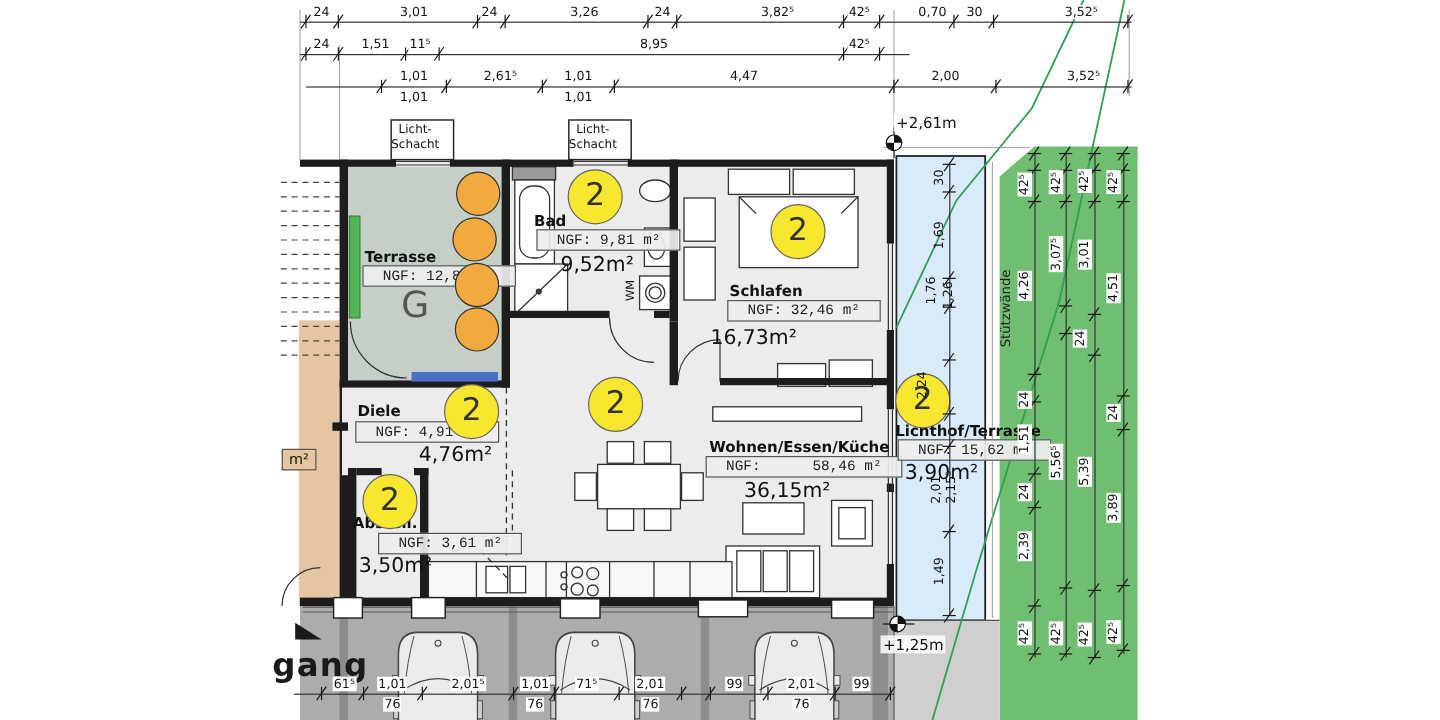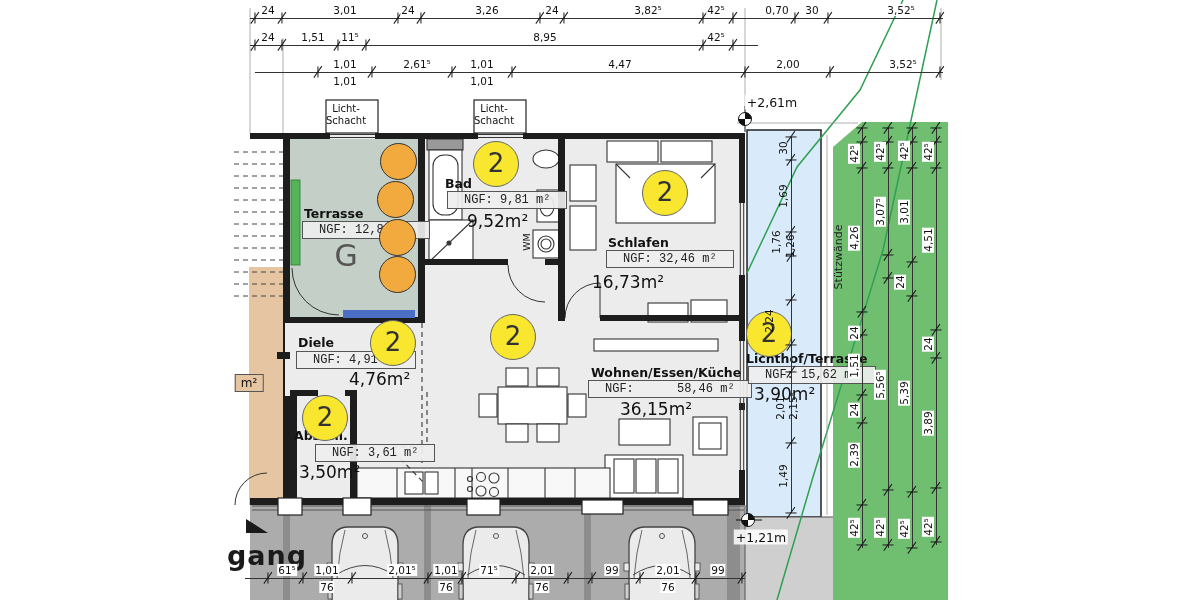--- a/index.html
+++ b/index.html
@@ -268,21 +268,21 @@
       </div>
       <div class="licht-text" style="left: 474px; top: 100px;">
         <div>Licht-</div>
         <div>Schacht</div>
       </div>
       <div class="ann ann-vsmall" style="left: 838px; top: 257px; transform: translate(-50%, -50%) rotate(-90deg);">Stützwände</div>
       <div class="ann ann-gang" style="left: 267px; top: 555px; transform: translate(-50%, -50%) rotate(0deg);">gang</div>
       <div class="ann ann-wm" style="left: 526px; top: 242px; transform: translate(-50%, -50%) rotate(-90deg);">WM</div>
       <div class="ann ann-frag" style="left: 249px; top: 383px; transform: translate(-50%, -50%) rotate(0deg);">m²</div>
       <div class="ann ann-level" style="left: 772px; top: 102px; transform: translate(-50%, -50%) rotate(0deg);">+2,61m</div>
-      <div class="ann ann-level" style="left: 761px; top: 537px; transform: translate(-50%, -50%) rotate(0deg);">+1,21m</div>
+      <div class="ann ann-level" style="left: 761px; top: 537px; transform: translate(-50%, -50%) rotate(0deg);">+1,25m</div>
       <div class="ann ann-g" style="left: 346px; top: 255px; transform: translate(-50%, -50%) rotate(0deg);">G</div>
       <div class="dim-hline" style="left: 250px; top: 18px; width: 693px;"></div>
       <div class="stub-h" style="left: 255px; top: 18px;"></div>
       <div class="tick-h" style="left: 255px; top: 18px;"></div>
       <div class="stub-h" style="left: 282px; top: 18px;"></div>
       <div class="tick-h" style="left: 282px; top: 18px;"></div>
       <div class="stub-h" style="left: 398px; top: 18px;"></div>
       <div class="tick-h" style="left: 398px; top: 18px;"></div>
       <div class="stub-h" style="left: 421px; top: 18px;"></div>
       <div class="tick-h" style="left: 421px; top: 18px;"></div>
@@ -370,21 +370,21 @@
       <div class="tick-h" style="left: 592px; top: 578px;"></div>
       <div class="stub-h" style="left: 640px; top: 578px;"></div>
       <div class="tick-h" style="left: 640px; top: 578px;"></div>
       <div class="stub-h" style="left: 696px; top: 578px;"></div>
       <div class="tick-h" style="left: 696px; top: 578px;"></div>
       <div class="stub-h" style="left: 742px; top: 578px;"></div>
       <div class="tick-h" style="left: 742px; top: 578px;"></div>
       <div class="dim-lab" style="left: 287px; top: 576px; transform: translate(-50%, -100%);">61⁵</div>
       <div class="dim-lab" style="left: 327px; top: 576px; transform: translate(-50%, -100%);">1,01</div>
       <div class="dim-lab" style="left: 327px; top: 581px; transform: translate(-50%, 0px);">76</div>
-      <div class="dim-lab" style="left: 402px; top: 576px; transform: translate(-50%, -100%);">2,01⁵</div>
+      <div class="dim-lab" style="left: 390px; top: 576px; transform: translate(-50%, -100%);">2,01⁵</div>
       <div class="dim-lab" style="left: 446px; top: 576px; transform: translate(-50%, -100%);">1,01</div>
       <div class="dim-lab" style="left: 446px; top: 581px; transform: translate(-50%, 0px);">76</div>
       <div class="dim-lab" style="left: 489px; top: 576px; transform: translate(-50%, -100%);">71⁵</div>
       <div class="dim-lab" style="left: 542px; top: 576px; transform: translate(-50%, -100%);">2,01</div>
       <div class="dim-lab" style="left: 542px; top: 581px; transform: translate(-50%, 0px);">76</div>
       <div class="dim-lab" style="left: 612px; top: 576px; transform: translate(-50%, -100%);">99</div>
       <div class="dim-lab" style="left: 668px; top: 576px; transform: translate(-50%, -100%);">2,01</div>
       <div class="dim-lab" style="left: 668px; top: 581px; transform: translate(-50%, 0px);">76</div>
       <div class="dim-lab" style="left: 718px; top: 576px; transform: translate(-50%, -100%);">99</div>
       <div class="dim-vline" style="left: 791px; top: 137px; height: 376px;"></div>

